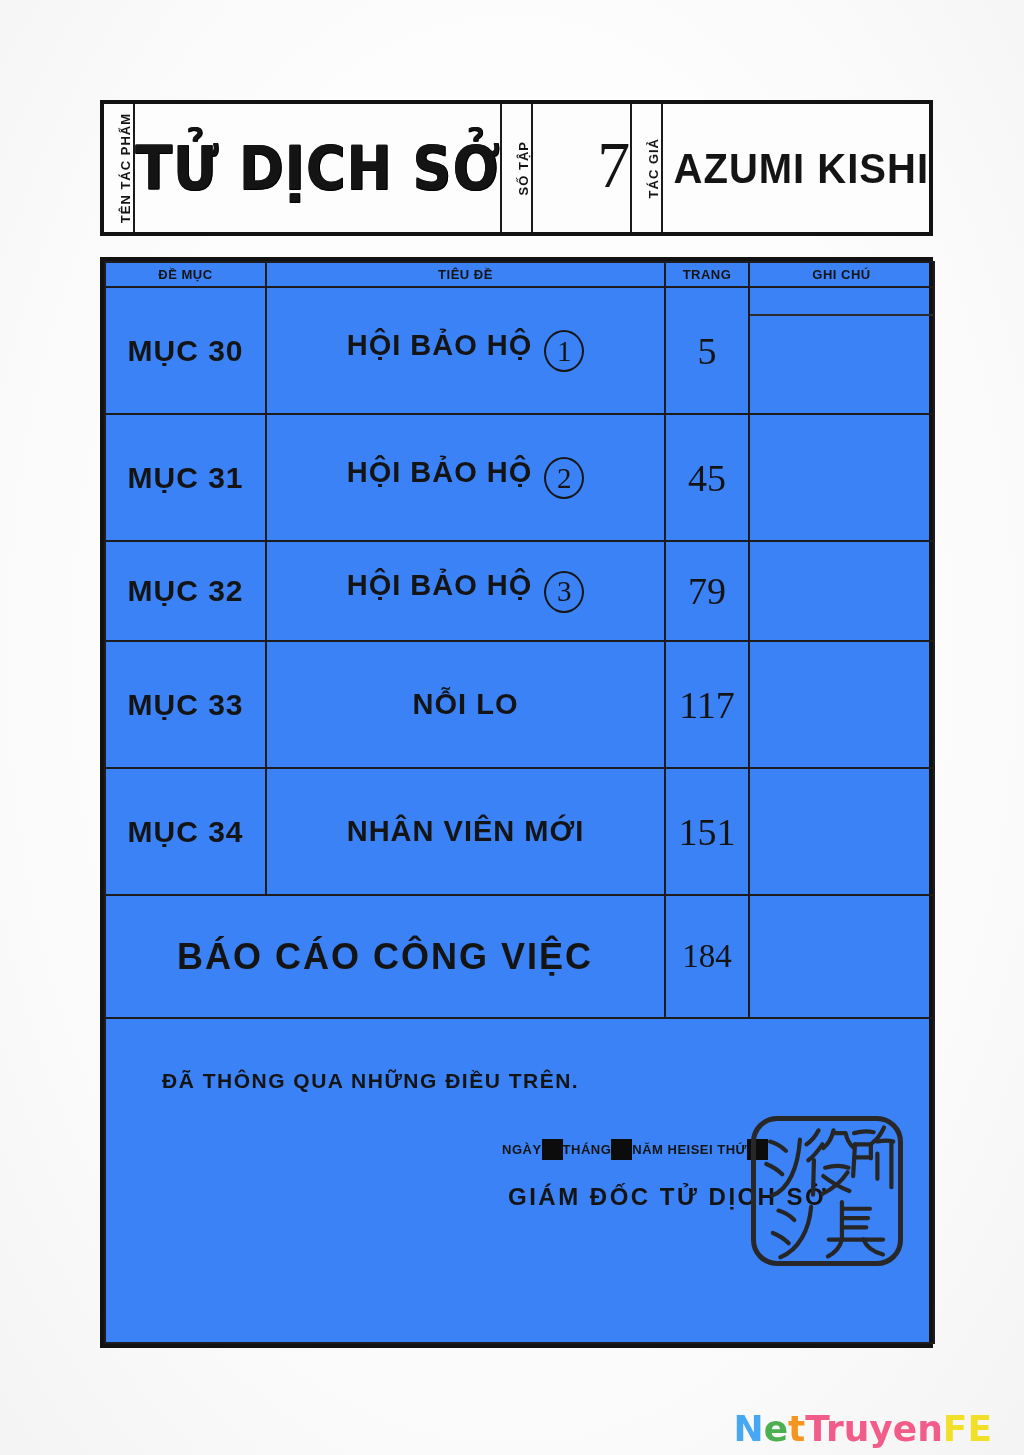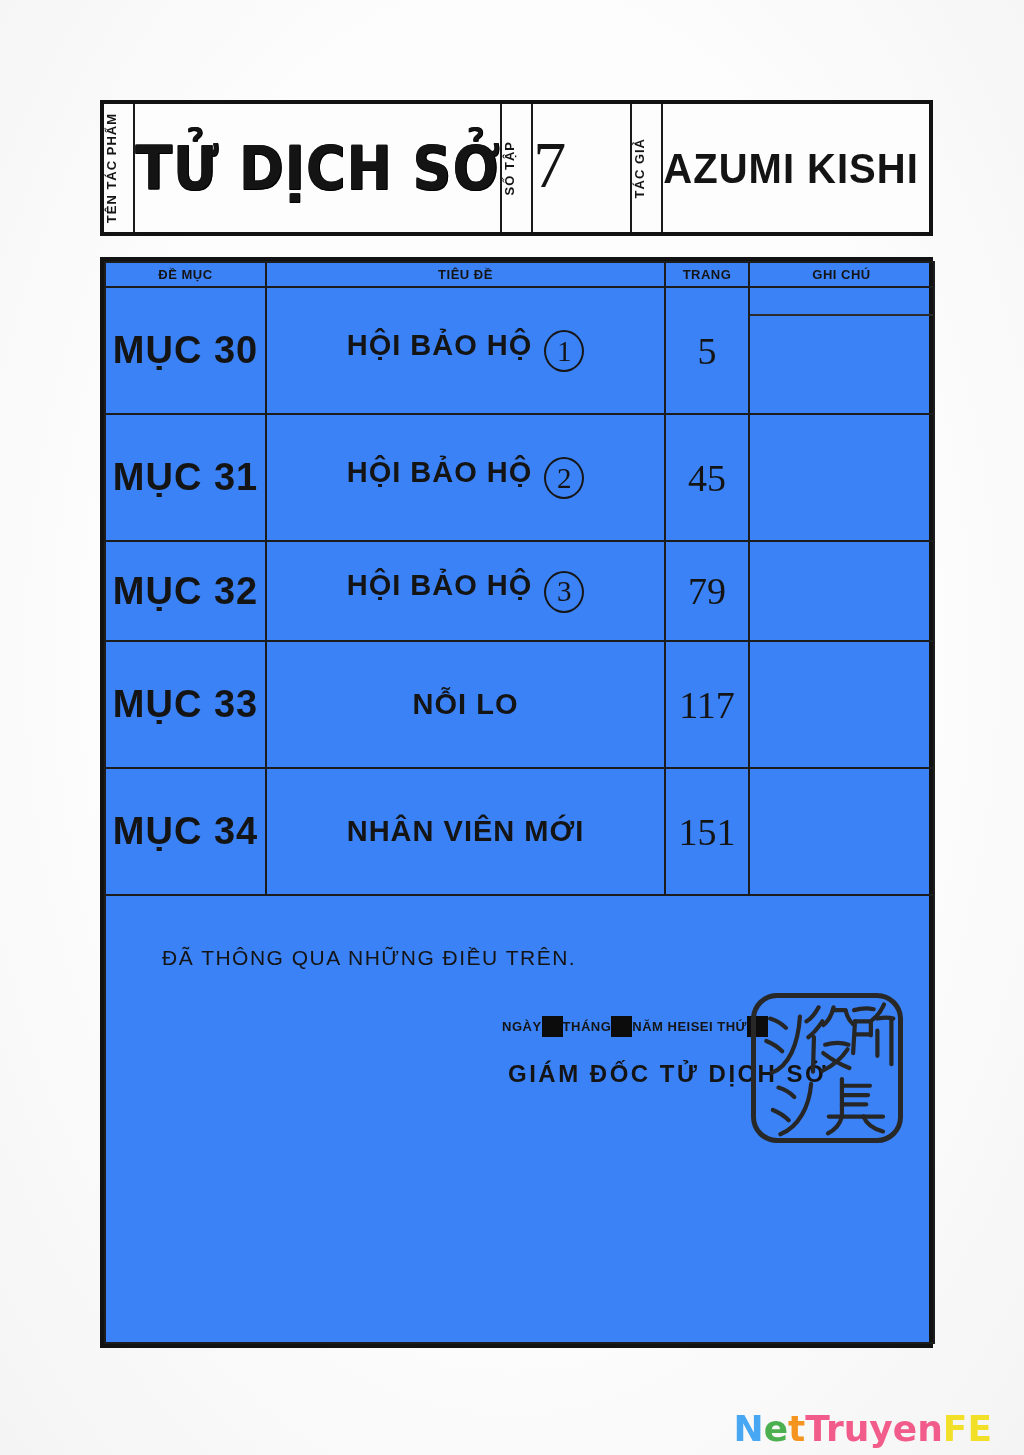--- a/index.html
+++ b/index.html
@@ -6,21 +6,21 @@
   body{
     width:1024px;height:1455px;position:relative;overflow:hidden;
     background:radial-gradient(ellipse at 50% 45%, #fdfdfd 55%, #f4f4f4 100%);
     font-family:"Liberation Sans",sans-serif;color:#141414;
     -webkit-font-smoothing:antialiased;
   }
   .box{position:absolute;border:4px solid #121212;background:#fdfdfd;box-sizing:border-box;}
 
   
   .header-box{left:100px;top:100px;width:833px;height:136px;display:flex;}
-  .hcol{box-sizing:border-box;display:flex;align-items:center;justify-content:flex-start;}
+  .hcol{box-sizing:border-box;display:flex;align-items:center;justify-content:flex-end;}
   .hcol.line{border-right:2px solid #1a1a1a;}
   .vlabel{
     writing-mode:vertical-rl;transform:rotate(180deg);
     font-size:13px;font-weight:bold;letter-spacing:1px;white-space:nowrap;
   }
   .col-label{width:31px;flex:0 0 31px;}
   .col-title{flex:0 0 320px;}
   .col-num{flex:0 0 99px;}
   .col-author{flex:1 1 auto;}
   .work-title{
@@ -30,35 +30,35 @@
   }
   .vol-number{font-family:"Liberation Serif",serif;font-size:66px;font-weight:400;padding-bottom:6px;}
   .author-name{font-weight:bold;font-size:40px;letter-spacing:1px;transform:scaleY(1.05);white-space:nowrap;}
 
   
   .toc-box{left:100px;top:257px;width:833px;height:1091px;border:4px solid #121212;background:#3b82f6;position:absolute;box-sizing:border-box;}
   table.toc{border-collapse:collapse;width:100%;height:100%;table-layout:fixed;}
   table.toc td,table.toc th{border:2px solid #1c1c1c;padding:0;position:relative;box-sizing:border-box;}
   table.toc tr.hdr th{height:25px;font-size:13px;font-weight:bold;letter-spacing:.5px;}
   table.toc td{text-align:center;vertical-align:middle;}
-  .cell-item{font-size:38px;font-weight:bold;letter-spacing:1px;}
+  .cell-item{font-size:30px;font-weight:bold;letter-spacing:1px;}
   .cell-title{font-size:29px;font-weight:bold;letter-spacing:1px;white-space:nowrap;}
   .cell-page{font-family:"Liberation Serif",serif;font-size:38px;font-weight:400;}
   .circled{
     display:inline-flex;width:36px;height:38px;margin-left:12px;vertical-align:-6px;
     border:2px solid #161616;border-radius:50%;align-items:center;justify-content:center;
     font-family:"Liberation Serif",serif;font-weight:400;font-size:29px;
   }
   .report-title{font-size:36px;font-weight:bold;letter-spacing:2px;}
   .note-subline{position:absolute;left:0;top:0;width:100%;height:26px;border-bottom:2px solid #2b2b2b;}
 
   
   .approval-wrap{position:relative;width:100%;height:100%;}
   .approval-statement{
-    position:absolute;left:56px;top:50px;font-size:21px;font-weight:normal;letter-spacing:1.5px;white-space:nowrap;
+    position:absolute;left:56px;top:50px;font-size:21px;font-weight:bold;letter-spacing:1.5px;white-space:nowrap;
   }
   .date-line{position:absolute;left:396px;top:120px;display:flex;align-items:center;}
   .date-line .dlabel{font-size:13px;font-weight:bold;letter-spacing:.5px;white-space:nowrap;}
   .blk-square{width:21px;height:21px;background:#0c0c0c;flex:0 0 auto;}
   .director-line{position:absolute;left:402px;top:164px;font-size:24px;font-weight:bold;letter-spacing:2.5px;white-space:nowrap;}
   .seal{
     position:absolute;left:645px;top:97px;width:152px;height:150px;
     border:5px solid #282828;border-radius:26px;box-sizing:border-box;background:transparent;
   }
   .seal svg{position:absolute;left:0;top:0;width:100%;height:100%;}
@@ -132,20 +132,25 @@
     <tr style="height:127px">
       <td><span class="cell-item">MỤC 33</span></td>
       <td><span class="cell-title">NỖI LO</span></td>
       <td><span class="cell-page">117</span></td>
       <td></td>
     </tr>
     <tr style="height:127px">
       <td><span class="cell-item">MỤC 34</span></td>
       <td><span class="cell-title">NHÂN VIÊN MỚI</span></td>
       <td><span class="cell-page">151</span></td>
+      <td></td>
+    </tr>
+    <tr style="height:123px">
+      <td colspan="2"><span class="report-title">BÁO CÁO CÔNG VIỆC</span></td>
+      <td><span class="cell-page" style="font-size:33px">184</span></td>
       <td></td>
     </tr>
     <tr>
       <td colspan="4" style="vertical-align:top;">
         <div class="approval-wrap">
           <div class="approval-statement">ĐÃ THÔNG QUA NHỮNG ĐIỀU TRÊN.</div>
           <div class="date-line">
             <span class="dlabel">NGÀY</span>
             <span class="blk-square"></span>
             <span class="dlabel">THÁNG</span>

